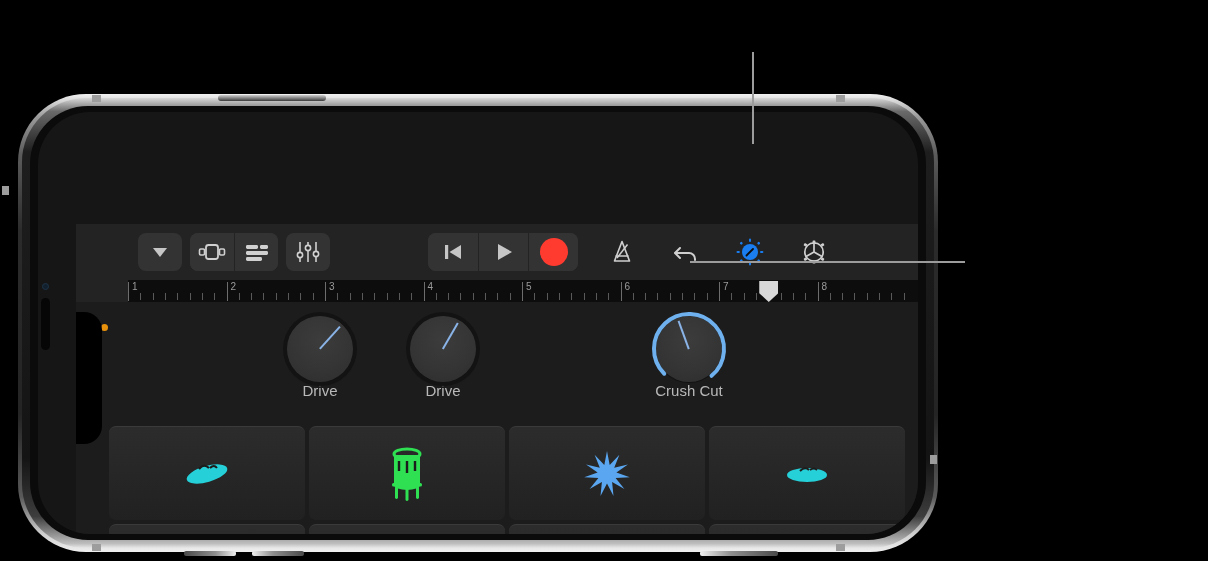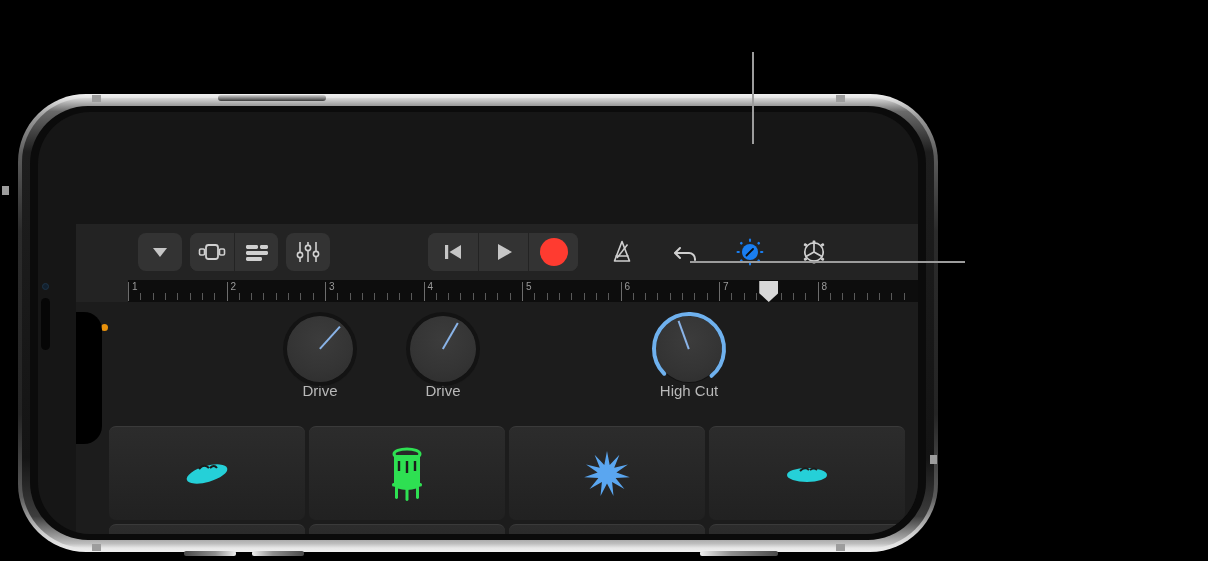--- a/index.html
+++ b/index.html
@@ -380,21 +380,21 @@
               </div>
               <div class="knob-label">Drive</div>
             </div>
             <div class="knob-cell" style="left: 553px;">
               <div class="knob active">
                 <svg class="ring" viewBox="0 0 78 78">
                   <path d="M 14.25126265847084 63.748737341529164 A 35 35 0 1 1 61.497566339028886 65.81155550916422" fill="none" stroke="#6fb1ee" stroke-width="4" stroke-linecap="round"></path>
                 </svg>
                 <div class="pointer" style="transform: translateX(-50%) rotate(160deg);"></div>
               </div>
-              <div class="knob-label">High Cut</div>
+              <div class="knob-label">Crush Cut</div>
             </div>
           </div>
 
         <div class="pads" id="pad-grid">
             <div class="pad-row" style="top: 0px;">
               <div class="pad">
                 <svg width="46" height="34" viewBox="0 0 46 34">
                   <ellipse cx="23" cy="17" rx="21" ry="8" fill="#25d0d8" transform="rotate(-16 23 17)"></ellipse>
                   <path d="M15 12 q5 -6 10 -1" fill="none" stroke="#1c1c1c" stroke-width="2.2"></path>
                   <path d="M26 11 q4 -4 7 0" fill="none" stroke="#1c1c1c" stroke-width="2"></path>

